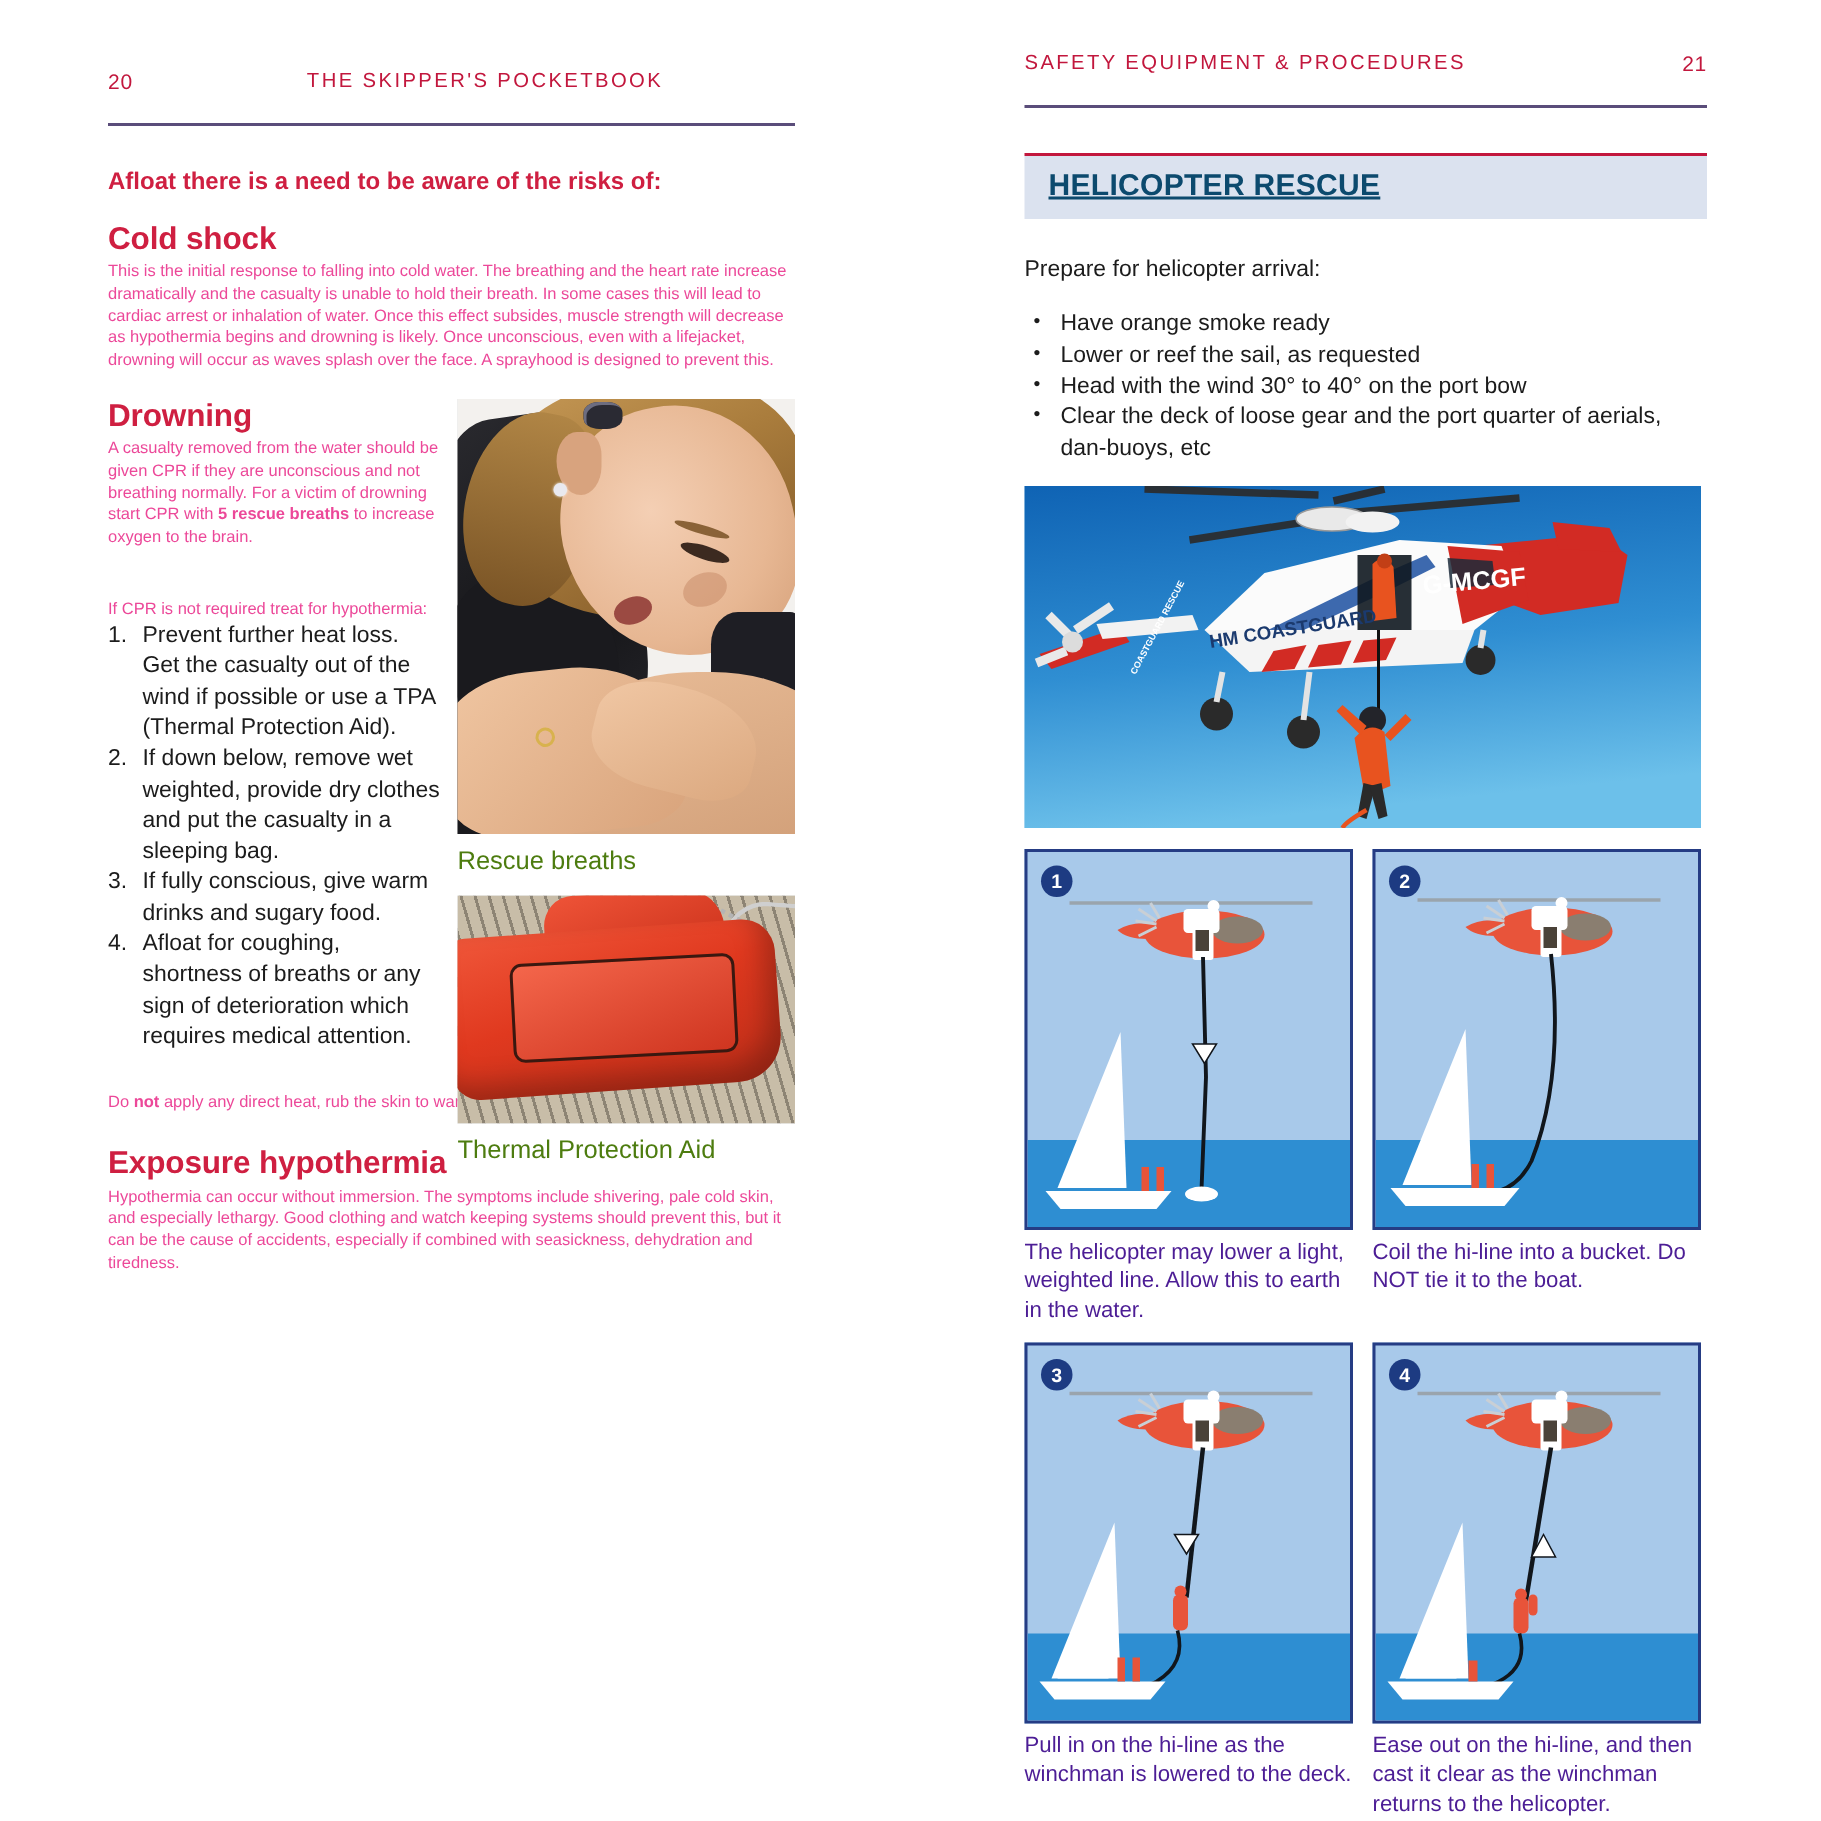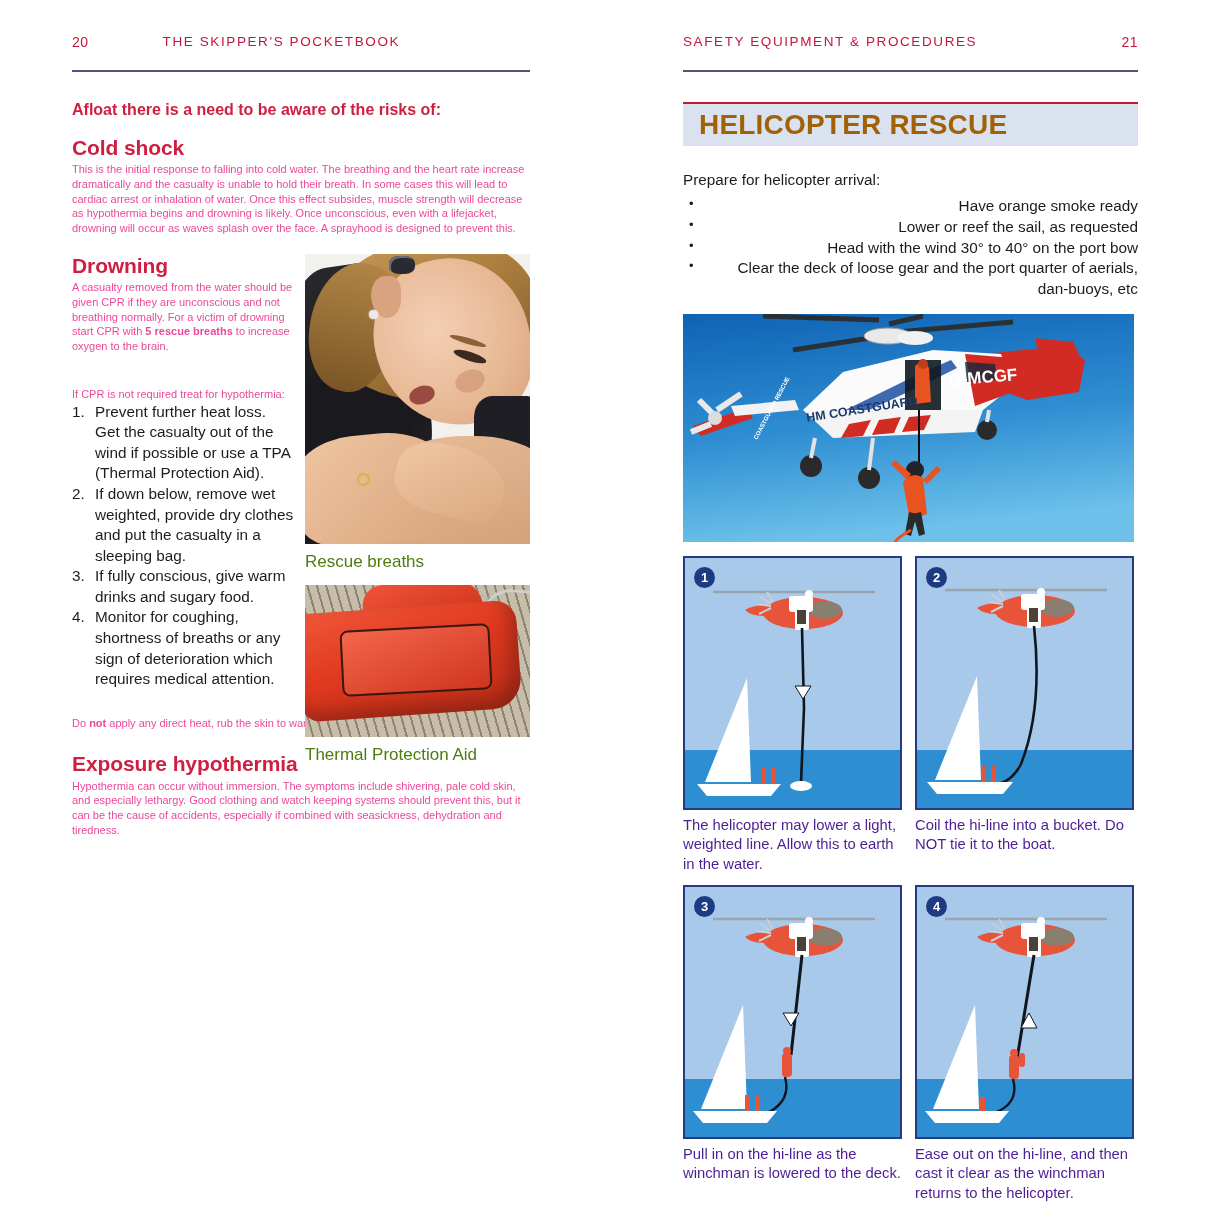--- a/index.html
+++ b/index.html
@@ -27,21 +27,21 @@
   }
   .runhead-text {
     font-size: 13.5px; letter-spacing: 1.6px; font-weight: 400;
     color: #c2173d; text-transform: uppercase; white-space: nowrap;
   }
   .folio { font-size: 14px; color: #c2173d; letter-spacing: .5px; }
   .runhead-rule {
     height: 2px; background: #5a4d7a; width: 100%;
     margin-top: 2px;
   }
-  .rh-left  { justify-content: flex-start; gap: 74px; }
+  .rh-left  { justify-content: flex-start; gap: 116px; margin-top: 12px; }
   .rh-right { justify-content: space-between; text-align: right; }
 
   
   .lead-red {
     color: #cf1f41; font-weight: bold; font-size: 16px;
     margin-top: 28px; margin-bottom: 16px; line-height: 1.25;
   }
   h2.sec {
     color: #cf1f41; font-weight: bold; font-size: 21px;
     line-height: 1.1; margin-bottom: 3px; letter-spacing: -.1px;
@@ -63,21 +63,21 @@
   ol.numlist { list-style: none; margin-top: 0; }
   ol.numlist li {
     font-size: 15.3px; line-height: 1.345;
     padding-left: 23px; position: relative;
     color: #1c1c1c;
   }
   ol.numlist li .num {
     position: absolute; left: 0; top: 0;
   }
 
-  ul.bullets { list-style: none; margin-top: 6px; text-align: right; }
+  ul.bullets { list-style: none; margin-top: 16px; }
   ul.bullets li {
     font-size: 15.3px; line-height: 1.35;
     padding-left: 24px; position: relative; color: #1c1c1c;
   }
   ul.bullets li::before {
     content: "\2022"; position: absolute; left: 6px; top: -1px;
     font-size: 13px; color: #1c1c1c;
   }
 
   .caption {
@@ -223,22 +223,23 @@
     border-top: 3px dotted #b4b4b4; transform: rotate(28deg);
   }
 
   
   .band-rule { height: 1.8px; background: #c2173d; margin-top: 30px; }
   .band {
     background: #dbe2ef; height: 42px;
     display: flex; align-items: center; padding-left: 16px;
   }
   .band h1 {
-    font-size: 28px; font-weight: bold; color: #a16207;
+    font-size: 20px; font-weight: bold; color: #0c4a6e;
     letter-spacing: .2px;
+    text-decoration: underline;
   }
   .intro { font-size: 15.3px; line-height: 1.35; margin-top: 24px; color:#1c1c1c; }
 
   
   .ph-heli {
     position: relative; width: 451px; height: 228px; margin-top: 14px;
     overflow: hidden;
     background: linear-gradient(185deg, #1769b5 0%, #2e8ed2 55%, #56b2e6 100%);
   }
 
@@ -335,21 +336,21 @@
         </div>
 
         <div class="text-narrow">
           <h2 class="sec">Drowning</h2>
           <p class="body"><span>A casualty removed from the water should be given CPR if they are unconscious and not breathing normally. For a victim of drowning start CPR with </span><b>5 rescue breaths</b><span> to increase oxygen to the brain.</span></p>
           <p class="body">If CPR is not required treat for hypothermia:</p>
           <ol class="numlist">
             <li><span class="num">1.</span><span>Prevent further heat loss. Get the casualty out of the wind if possible or use a TPA (Thermal Protection Aid).</span></li>
             <li><span class="num">2.</span><span>If down below, remove wet weighted, provide dry clothes and put the casualty in a sleeping bag.</span></li>
             <li><span class="num">3.</span><span>If fully conscious, give warm drinks and sugary food.</span></li>
-            <li><span class="num">4.</span><span>Monitor for coughing, shortness of breaths or any sign of deterioration which requires medical attention.</span></li>
+            <li><span class="num">4.</span><span>Afloat for coughing, shortness of breaths or any sign of deterioration which requires medical attention.</span></li>
           </ol>
         </div>
 
         <div style="clear:both"></div>
       </div>
 
       <div style="height:26px"></div>
 
       <p class="body"><span>Do </span><b>not</b><span> apply any direct heat, rub the skin to warm them or give alcohol.</span></p>
 

